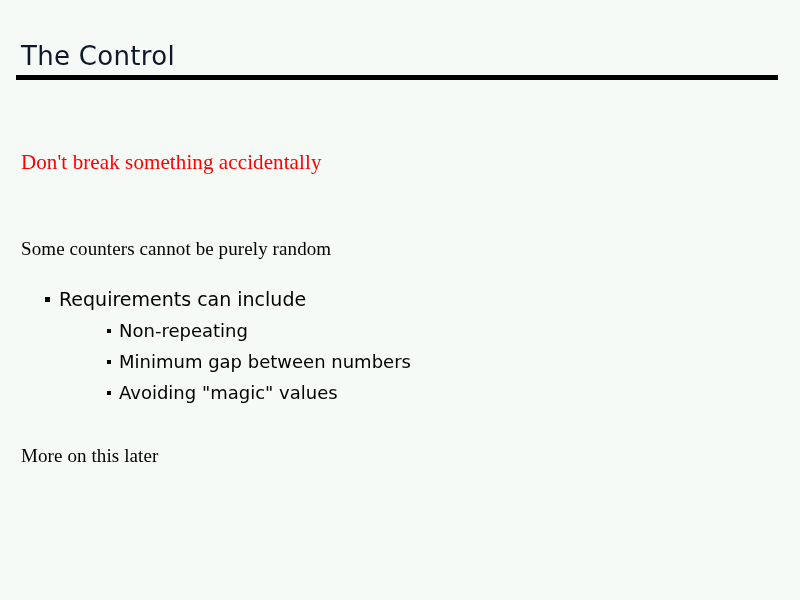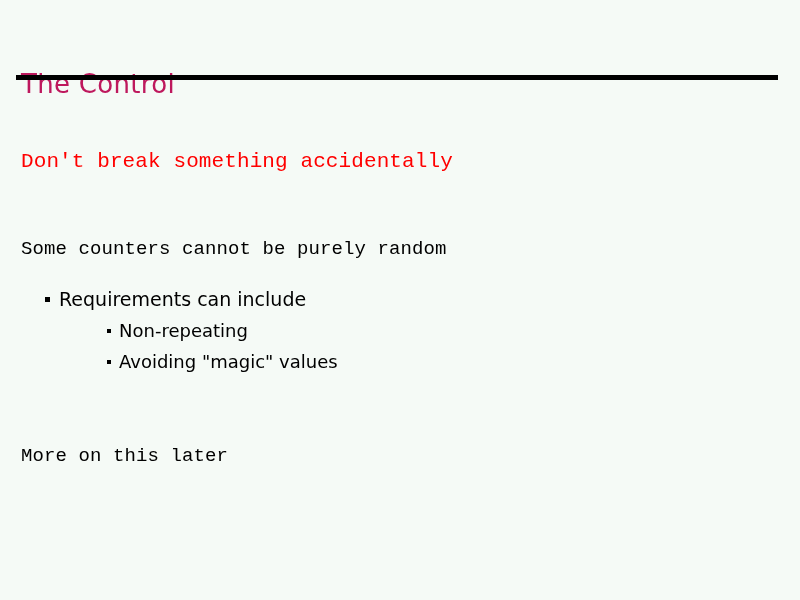--- a/index.html
+++ b/index.html
@@ -24,44 +24,43 @@
 
   
   #slide-title {
     position: absolute;
     left: 21px;
     top: 40px;
     font-family: "DejaVu Sans", sans-serif;
     font-size: 26px;
     line-height: 32px;
     letter-spacing: 0.3px;
-    color: #be185d;
+    color: #0f172a;
     white-space: nowrap;
-    margin-top: 28px;
   }
   #title-rule {
     position: absolute;
     left: 16px;
     top: 75px;
     width: 762px;
     height: 5px;
     background: #000000;
   }
 
   
   #body-region {
     position: absolute;
     left: 0;
     top: 0;
     width: 800px;
     height: 600px;
   }
   .para {
     position: absolute;
-    font-family: Liberation Mono, monospace;
+    font-family: Liberation Serif, serif;
     font-size: 19px;
     line-height: 24px;
     color: #000000;
     white-space: nowrap;
     letter-spacing: 0.1px;
   }
   #heading-red {
     left: 21px;
     top: 150px;
     font-size: 21px;
@@ -144,20 +143,24 @@
       <div class="bullet-row level1">
         <span class="bullet-marker"></span>
         <span class="bullet-text">Requirements can include</span>
       </div>
 
       <div class="bullet-row level2">
         <span class="bullet-marker"></span>
         <span class="bullet-text">Non-repeating</span>
       </div>
 
+      <div class="bullet-row level2">
+        <span class="bullet-marker"></span>
+        <span class="bullet-text">Minimum gap between numbers</span>
+      </div>
 
       <div class="bullet-row level2">
         <span class="bullet-marker"></span>
         <span class="bullet-text">Avoiding "magic" values</span>
       </div>
 
     </div>
 
     <div class="para" id="closing-line">More on this later</div>
 

